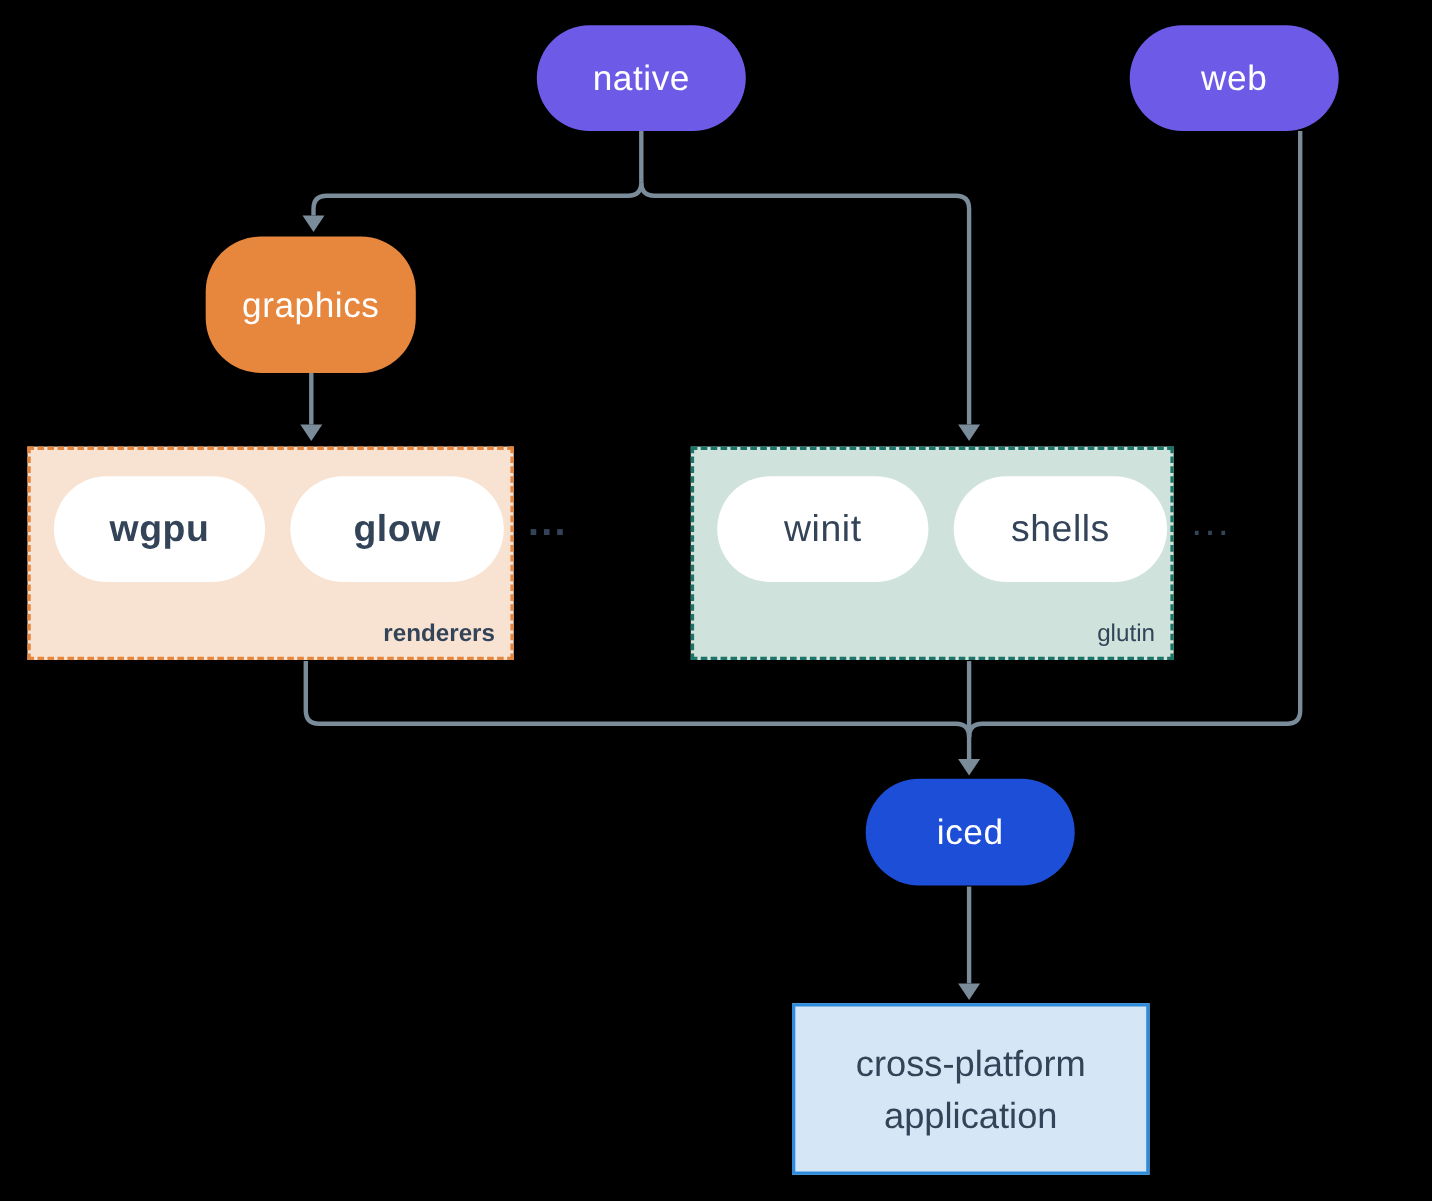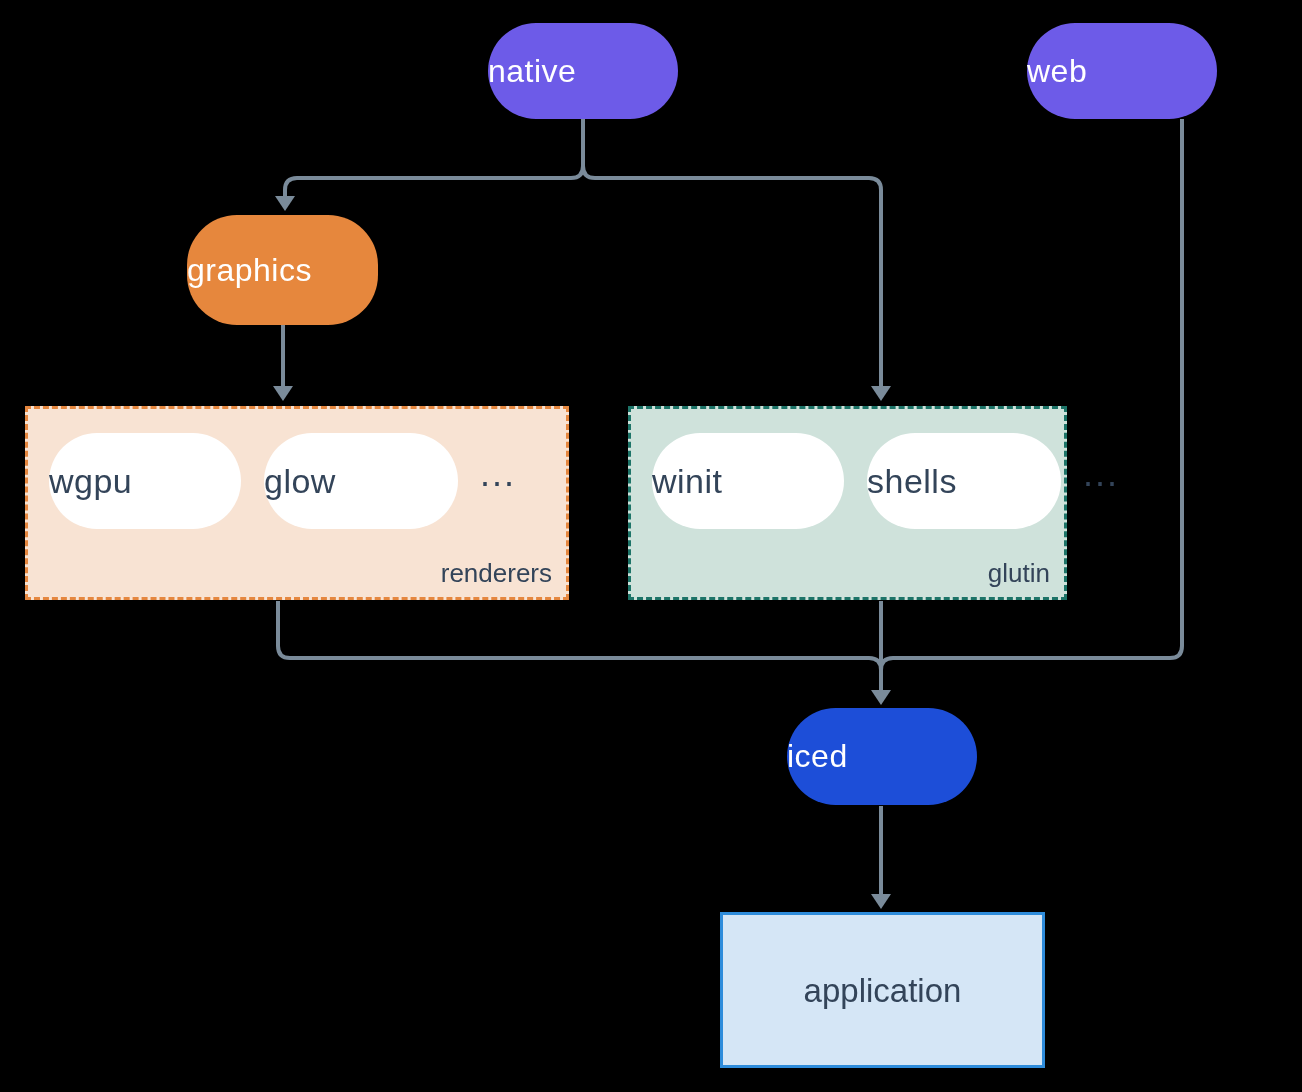--- a/index.html
+++ b/index.html
@@ -21,64 +21,65 @@
     position: absolute;
     left: 0; top: 0;
     width: 1302px; height: 1092px;
     pointer-events: none;
   }
   .pill {
     position: absolute;
     border-radius: 50px;
     display: flex;
     align-items: center;
-    justify-content: flex-start;
+    justify-content: center;
     color: #ffffff;
     font-size: 32px;
     letter-spacing: 0.5px;
   }
   .pill.purple { background: #6D5BE8; }
   .pill.orange { background: #E6873D; }
   .pill.blue   { background: #1d4ed8; }
   .pill.white  { background: #ffffff; color: #334459; font-size: 34px; }
 
   .node-native   { left: 488px; top: 23px;  width: 190px; height: 96px; }
   .node-web      { left: 1027px; top: 23px; width: 190px; height: 96px; }
-  .node-graphics { left: 187px; top: 215px; width: 191px; height: 110px; }
+  .node-graphics { left: 187px; top: 215px; width: 191px; height: 124px; }
   .node-iced     { left: 787px; top: 708px; width: 190px; height: 97px; }
 
   .group {
     position: absolute;
     box-sizing: border-box;
   }
   .group-renderers {
-    left: 25px; top: 406px; width: 544px; height: 194px;
+    left: 25px; top: 406px; width: 442px; height: 194px;
     background: #F8E3D3;
     border: 3px dashed #E5873F;
+    font-weight: bold;
   }
   .group-shells {
     left: 628px; top: 406px; width: 439px; height: 194px;
     background: #CFE2DB;
     border: 3px dashed #1D7468;
   }
   .group .pill.white { position: absolute; }
   .g-item-0 { left: 21px;  top: 24px; width: 192px; height: 96px; }
   .g-item-1 { left: 236px; top: 24px; width: 194px; height: 96px; }
   .more {
     position: absolute;
     left: 452px; top: 44px;
     color: #334459;
     font-size: 36px;
     letter-spacing: 2px;
   }
   .group-label {
     position: absolute;
     right: 14px; bottom: 8px;
     color: #334459;
-    font-size: 26px;
+    font-size: 22px;
   }
   .app-box {
     position: absolute;
     left: 720px; top: 912px;
     width: 325px; height: 156px;
     box-sizing: border-box;
     background: #D5E6F6;
     border: 3px solid #2E8CDB;
     display: flex;
     flex-direction: column;
@@ -147,16 +148,17 @@
     </div>
     <div class="more">...</div>
     <div class="group-label">glutin</div>
   </div>
 
   <div class="pill blue node-iced">
     <span>iced</span>
   </div>
 
   <div class="app-box">
+    <div>cross-platform</div>
     <div>application</div>
   </div>
 
 </div>
 
 </body></html>

